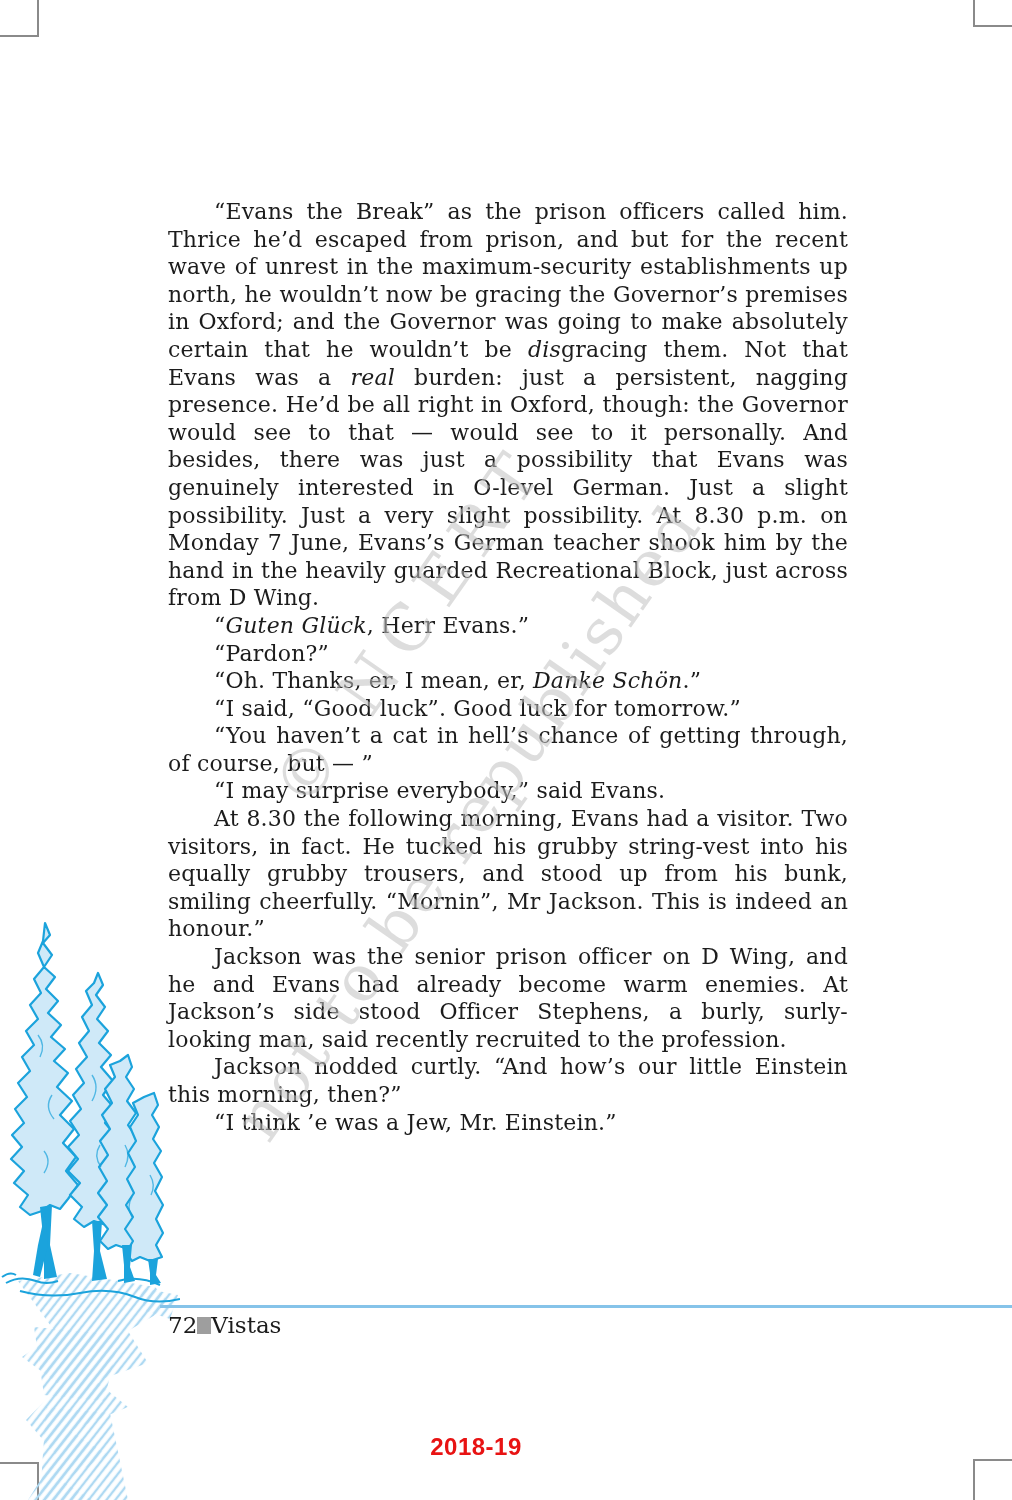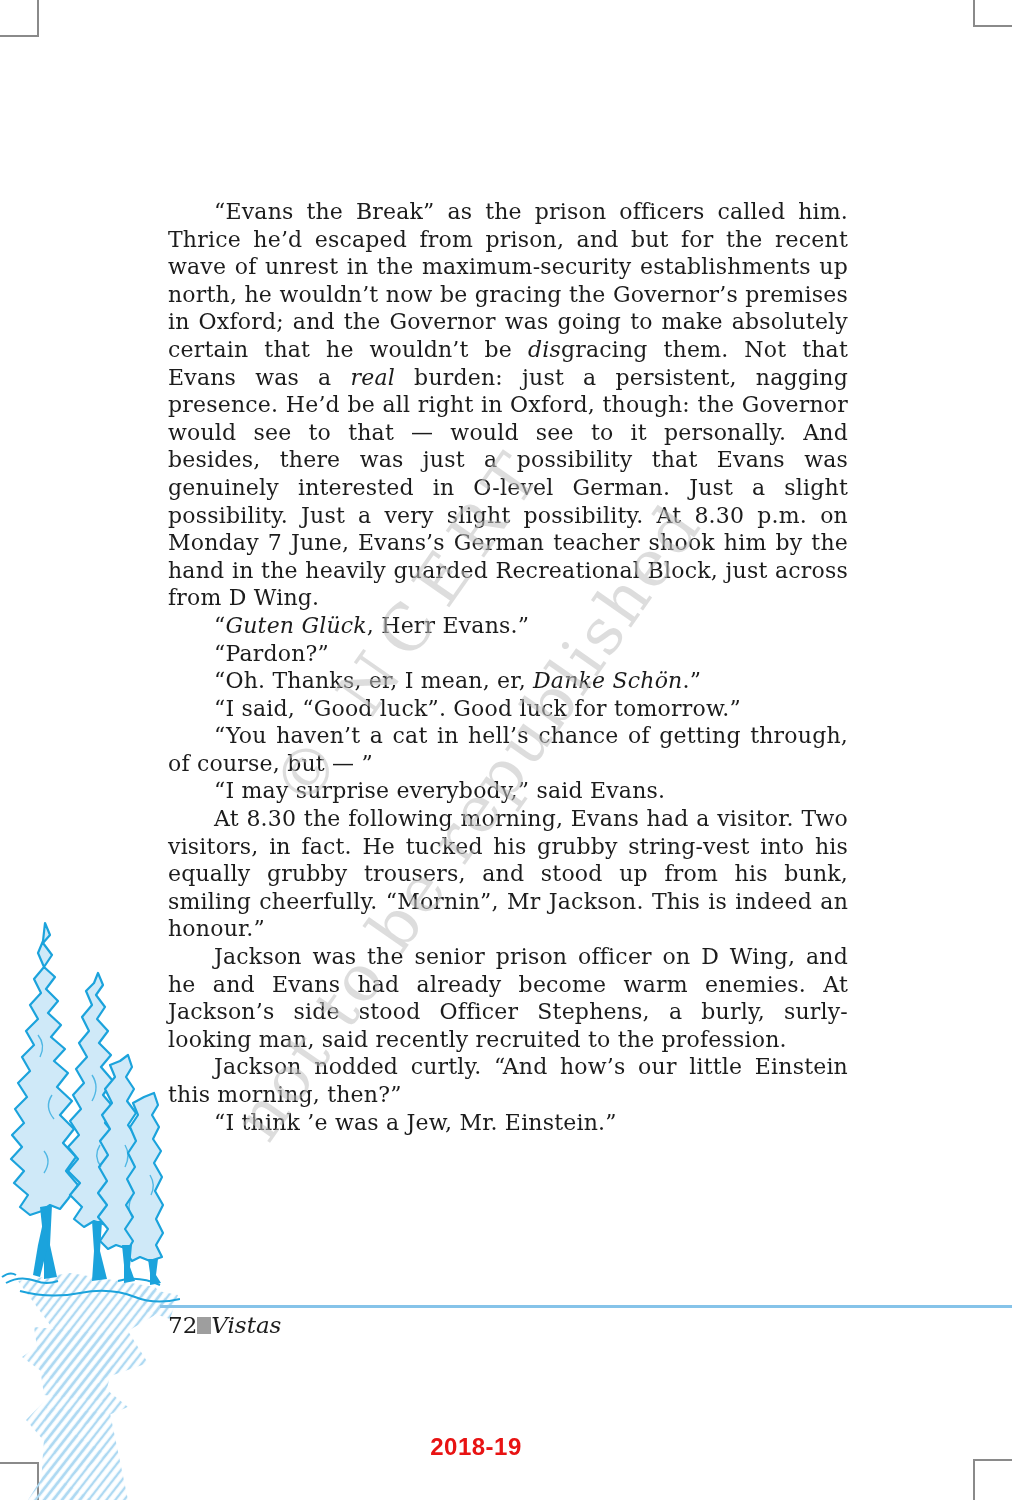--- a/index.html
+++ b/index.html
@@ -29,21 +29,21 @@
     font-size:64px;font-family:"DejaVu Serif",serif;
     transform:translate(-50%,-50%) rotate(-55deg);
   }
   #wm1{left:410px;top:625px;letter-spacing:14px;}
   #wm2{left:468px;top:822px;letter-spacing:3px;}
 
   
   .footer-rule{position:absolute;left:160px;top:1305px;width:852px;height:3px;background:var(--footer-rule,#85c3e9);z-index:2;}
   .footer{position:absolute;left:168px;top:1312px;z-index:2;display:flex;align-items:center;gap:0;font-size:23px;color:var(--text,#1c1c1c);}
   .footer .sq{width:14px;height:17px;background:#9e9e9e;display:inline-block;}
-  .footer .title{font-style:italic;}
+  .footer .title{}
 
   .year{
     position:absolute;left:0;top:1433px;width:952px;text-align:center;z-index:2;
     font-family:"Liberation Sans","DejaVu Sans",sans-serif;font-weight:bold;font-size:24px;
     color:var(--year,#e81717);letter-spacing:.5px;
   }
 
   .trees{position:absolute;left:0;top:915px;z-index:1;}
 </style>
 </head>

